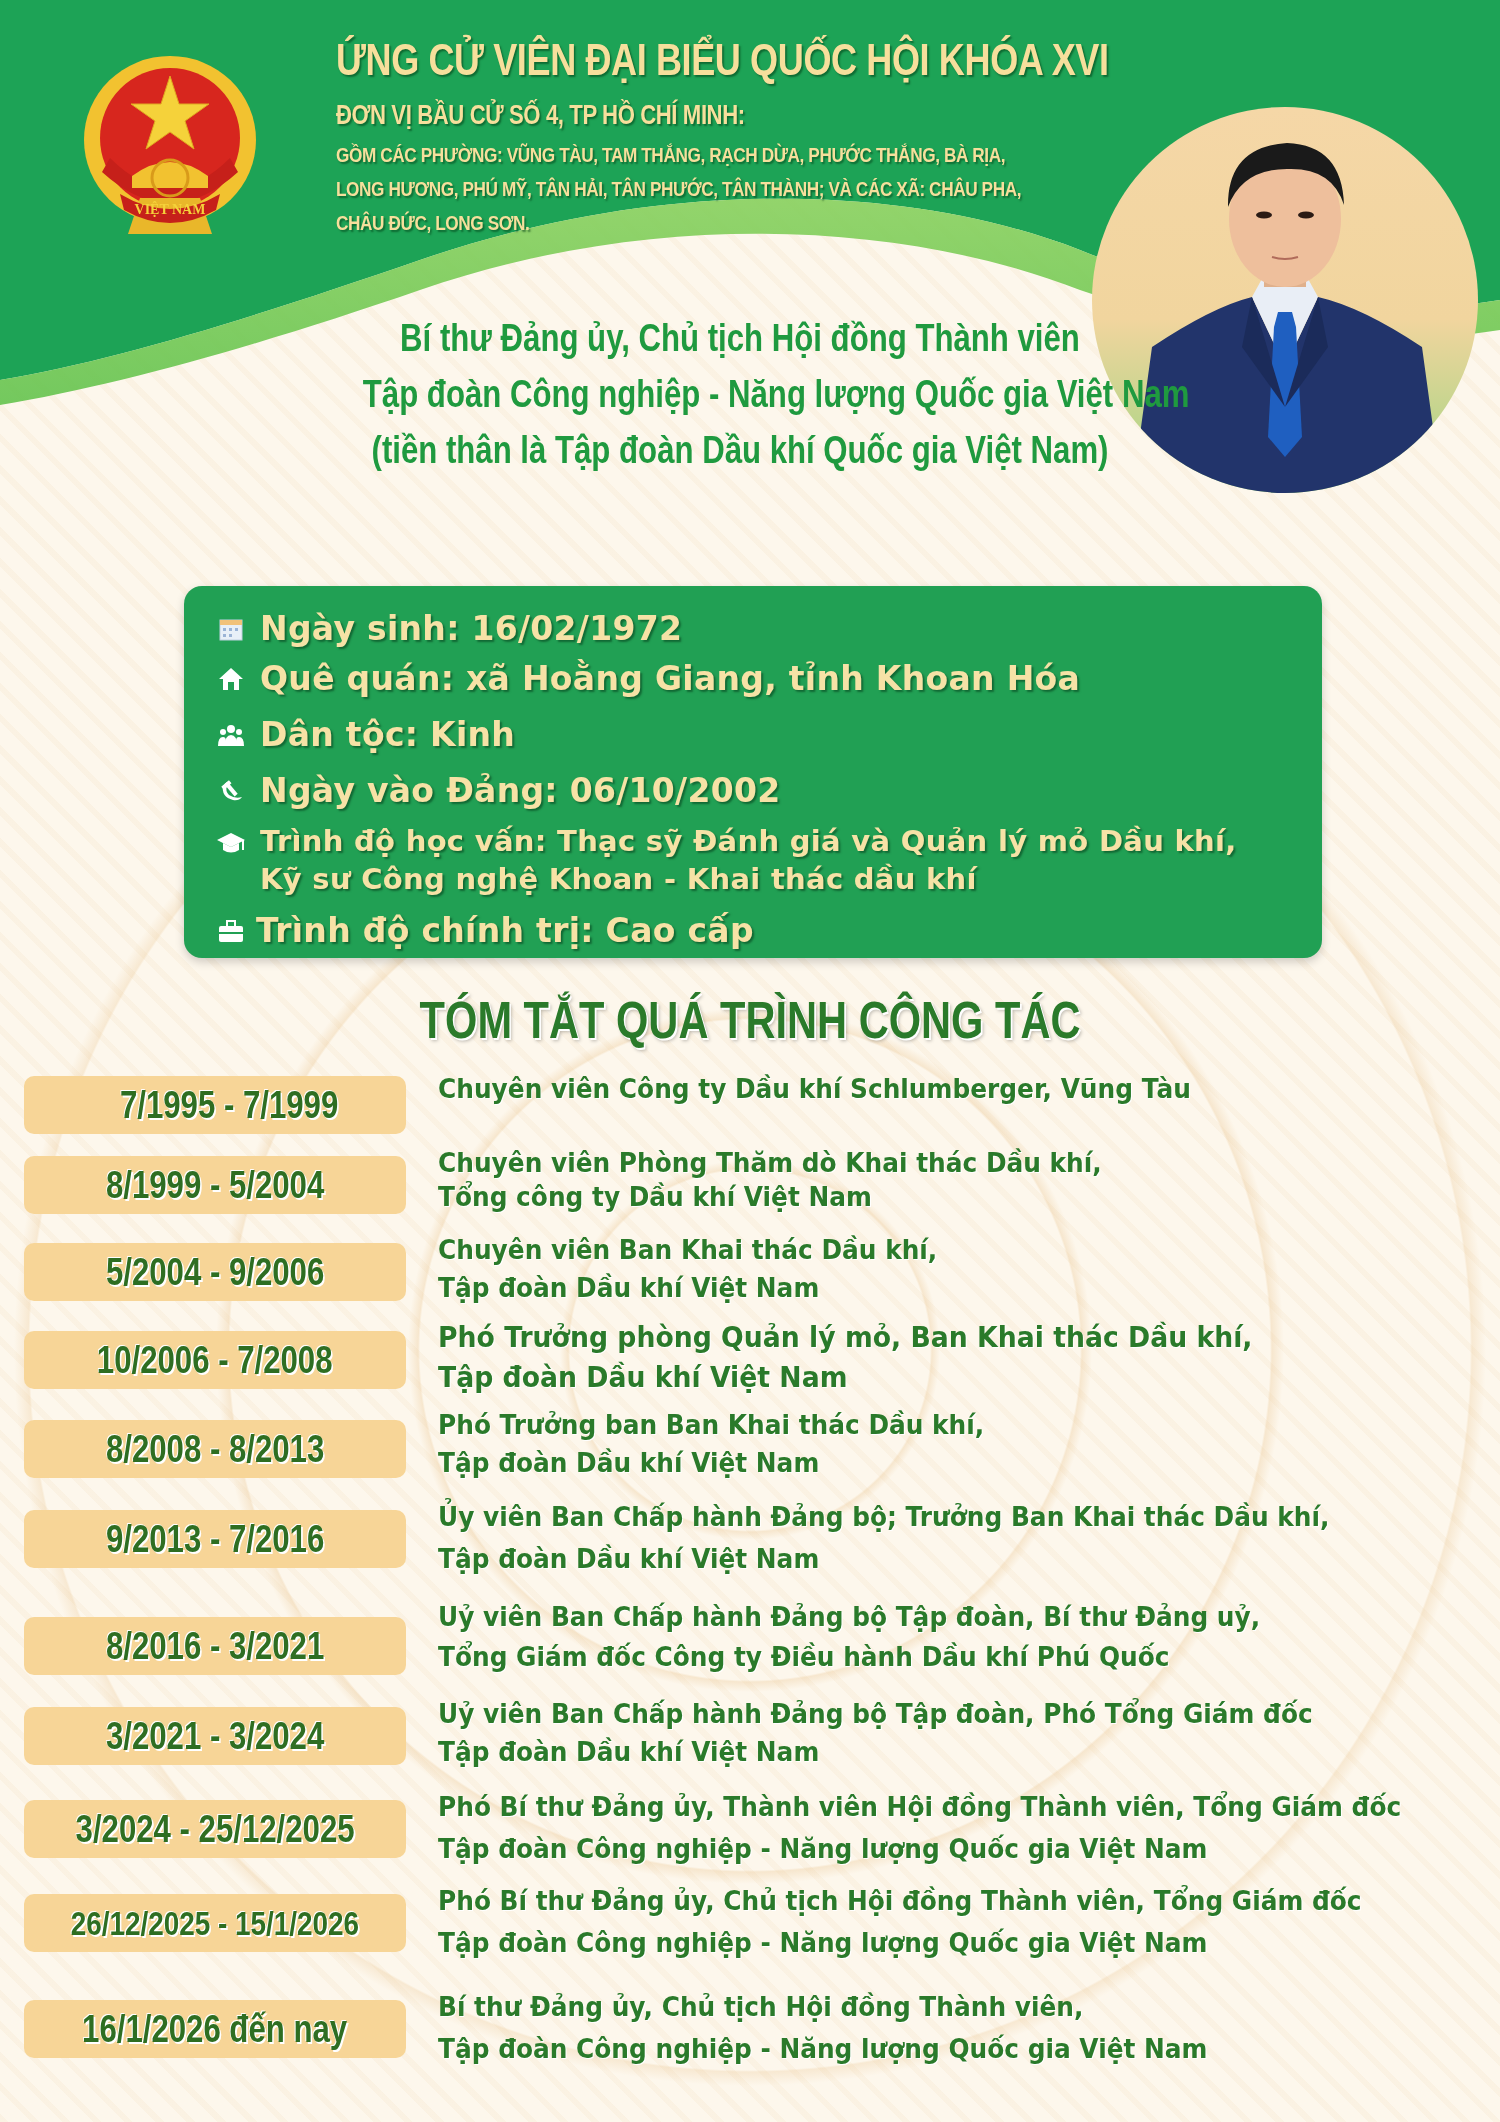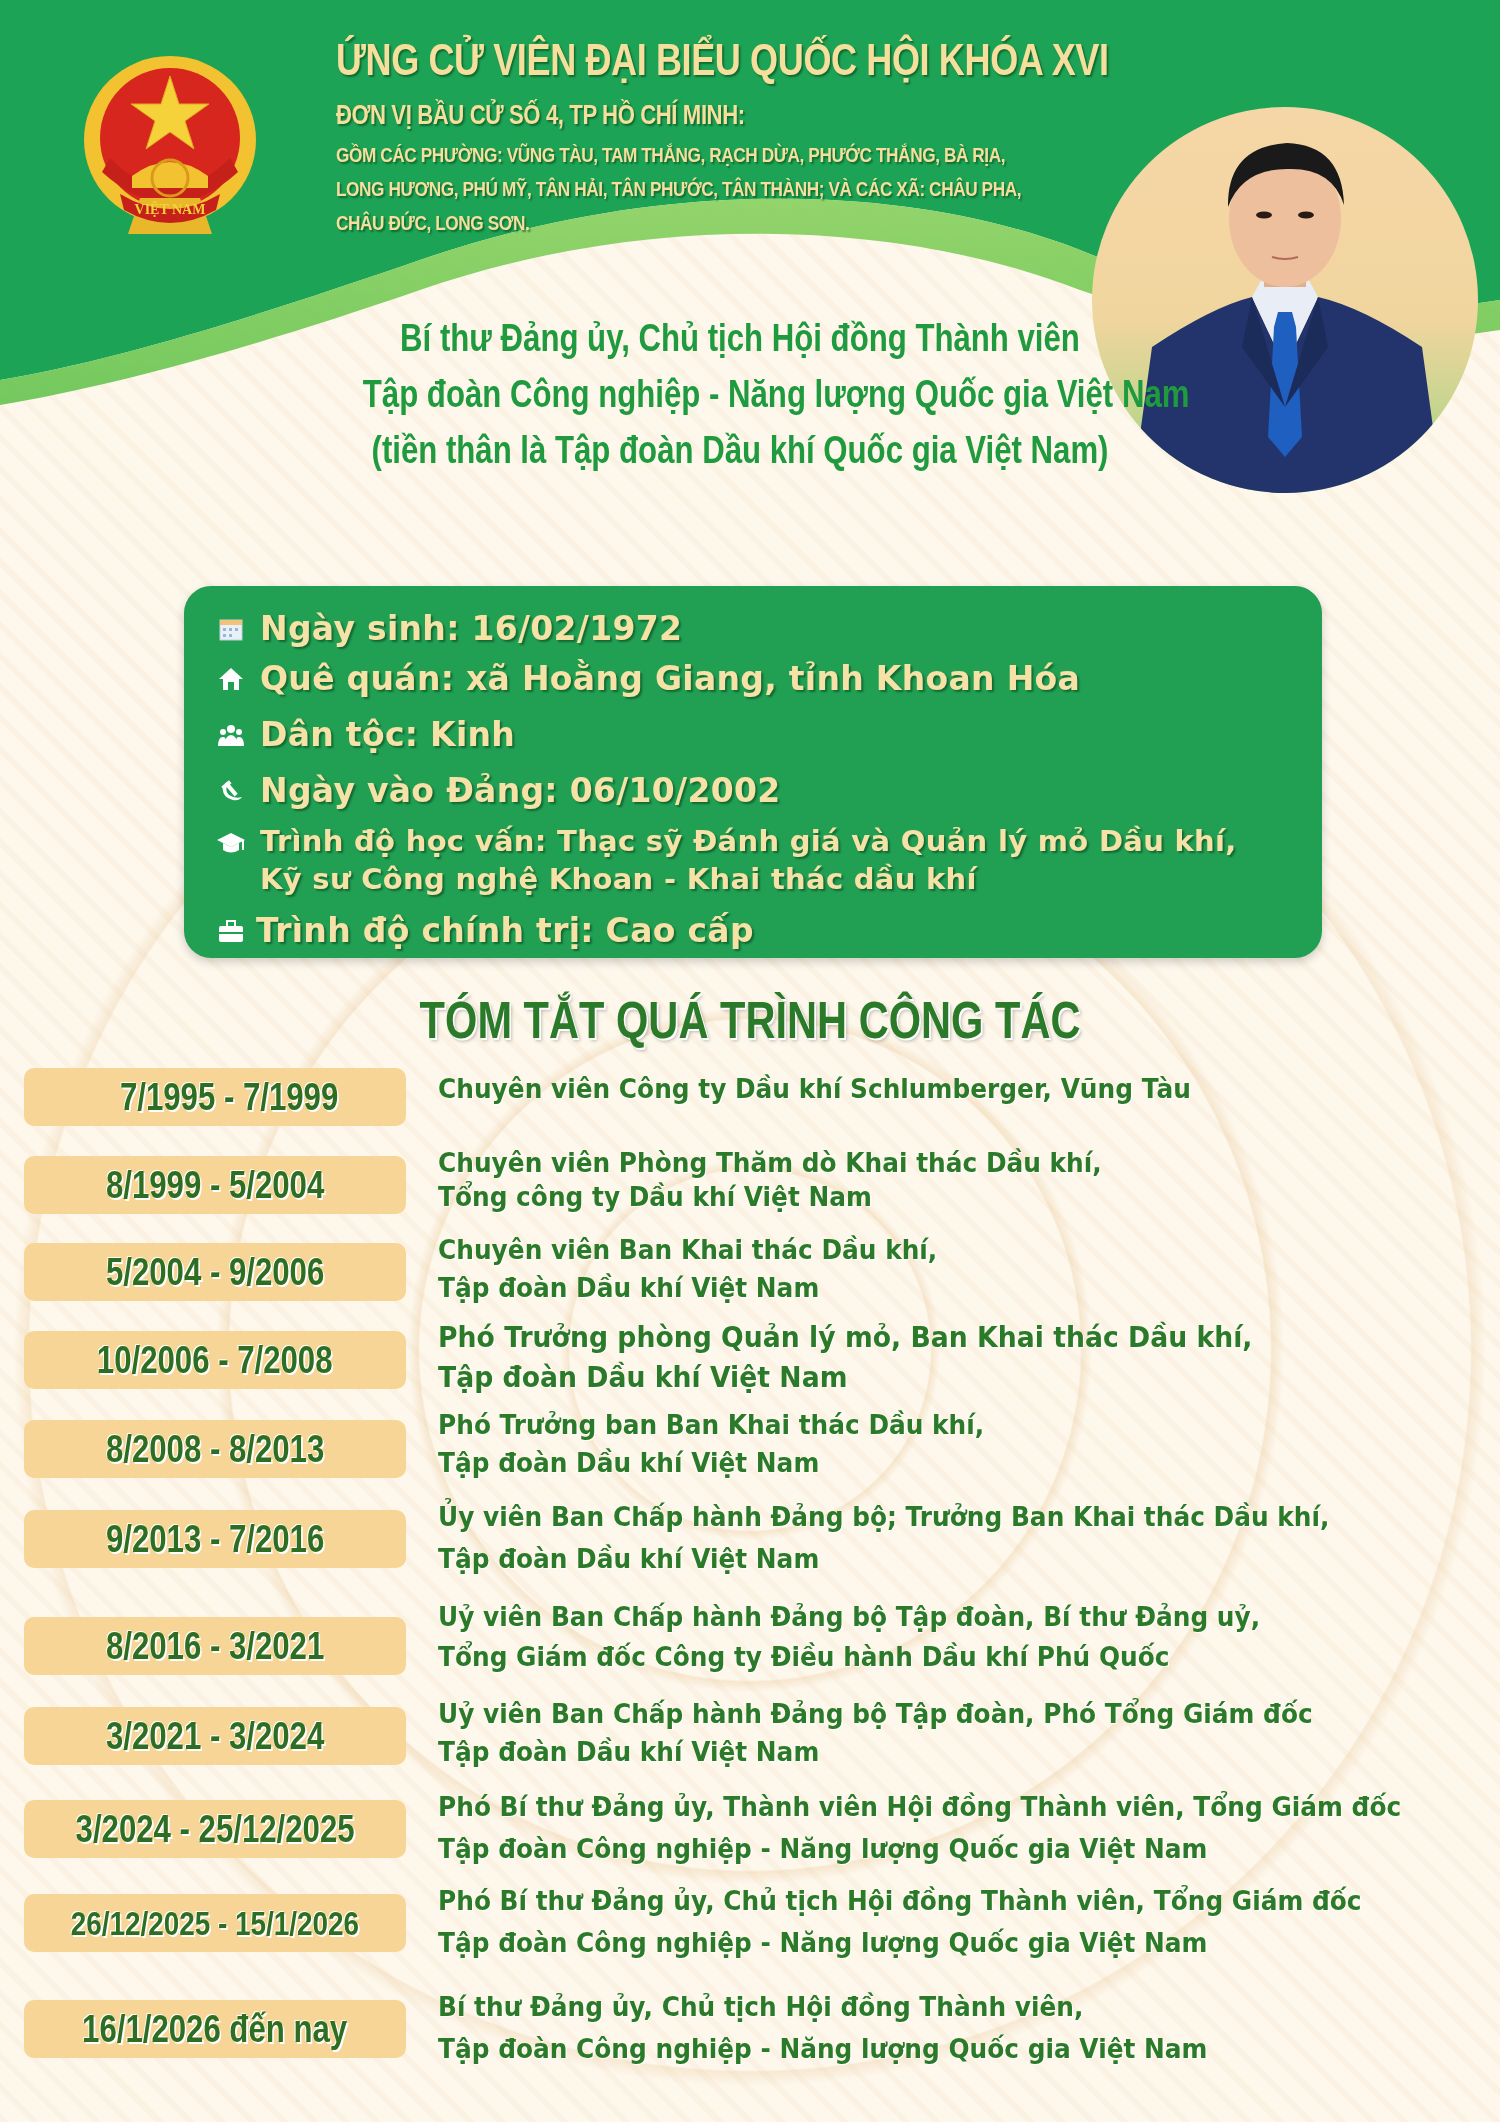--- a/index.html
+++ b/index.html
@@ -50,21 +50,21 @@
     position: absolute; left: 280px; top: 310px; width: 920px; text-align: center;
     color: #1f9a3f; font-weight: bold;
   }
   .name-line { white-space: nowrap; }
   .name-prefix { font-size: 38px; display: inline-block; transform: scaleX(0.82); vertical-align: baseline; }
   .name-main { font-size: 92px; display: inline-block; transform: scaleX(0.82); letter-spacing: 1px; vertical-align: baseline; }
   .pos-line { font-size: 38px; line-height: 56px; transform: scaleX(0.82); white-space: nowrap; }
   .info-box {
     position: absolute; left: 184px; top: 586px; width: 1138px; height: 372px;
     background: #21a054;
-    border-radius: 27px;
+    border-radius: 18px;
     box-shadow: 0 4px 10px rgba(0,0,0,0.18);
     padding: 18px 0 0 76px;
     color: #f6e2a6;
     text-shadow: 2px 2px 2px rgba(0,50,20,0.5);
     font-family: "DejaVu Sans", sans-serif;
     font-weight: bold;
   }
   .info-row { position: relative; font-size: 33px; line-height: 50px; white-space: nowrap; }
   .info-row.small { font-size: 29px; line-height: 38px; margin-top: 6px; }
   .info-row .ico {
@@ -230,21 +230,21 @@
         </svg>
     </span>
     <span class="info-label">Trình độ chính trị: Cao cấp</span>
   </div>
 </div>
 
 <div class="section-title"><span>TÓM TẮT QUÁ TRÌNH CÔNG TÁC</span></div>
 
 <div class="timeline">
   <div class="tl-row" style="top:0px;">
-    <div class="pill" style="top:8px;padding-left:28px;">
+    <div class="pill" style="top:16px;padding-left:28px;">
         <span>7/1995 - 7/1999</span>
       </div>
     <div class="role" style="top:10px;">
         <div>Chuyên viên Công ty Dầu khí Schlumberger, Vũng Tàu</div>
       </div>
   </div>
   <div class="tl-row" style="top:96px;">
     <div class="pill" style="top:0px;">
         <span>8/1999 - 5/2004</span>
       </div>

